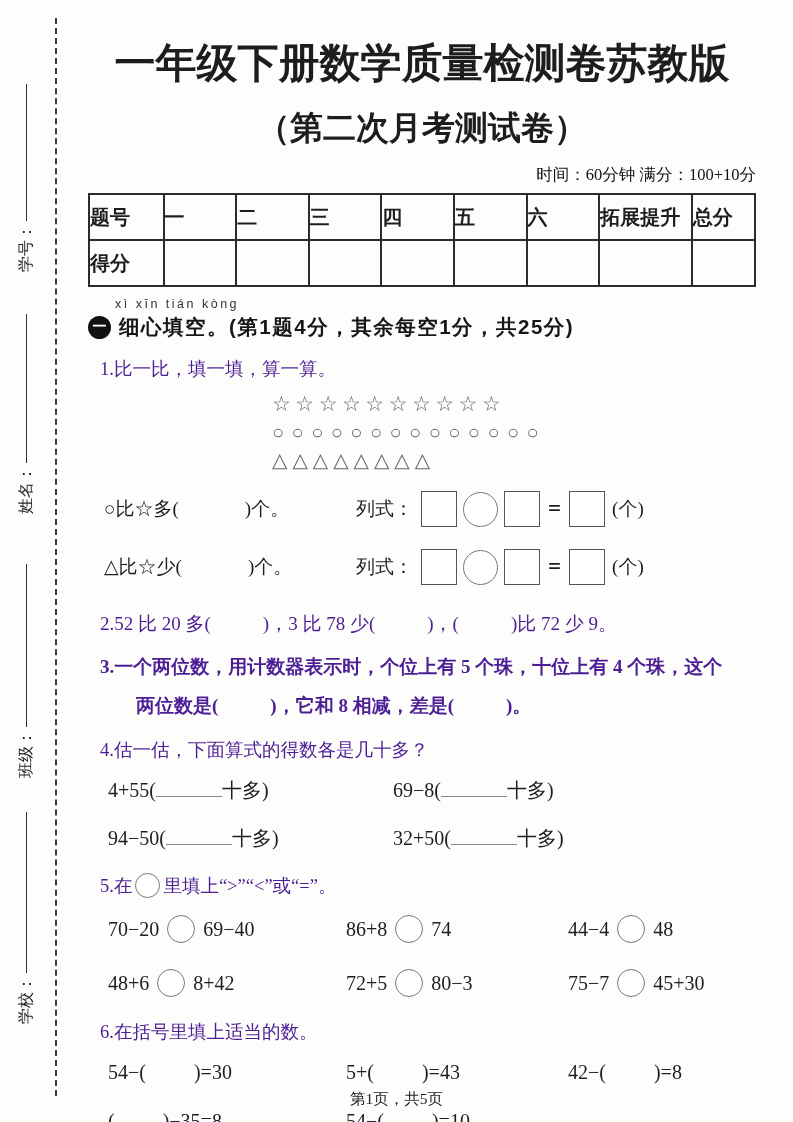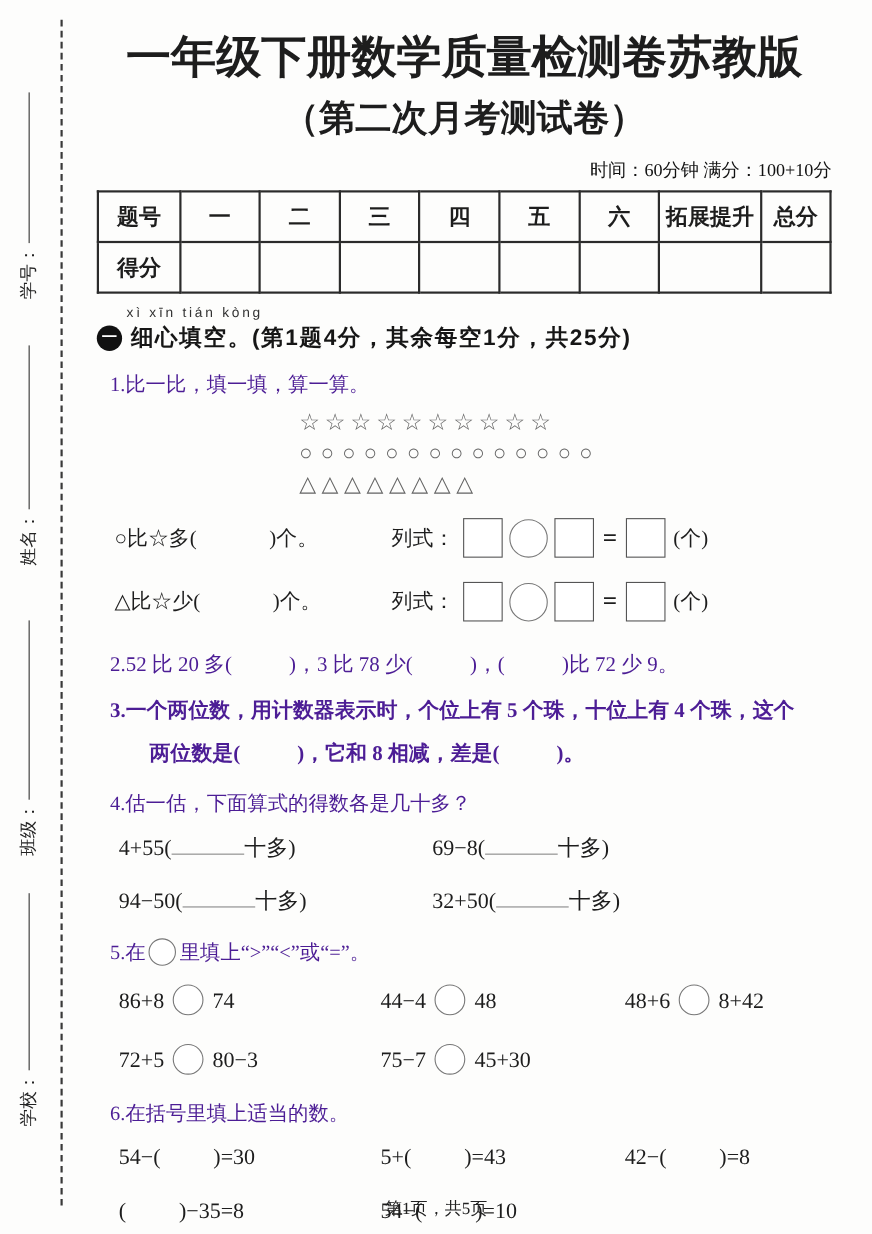--- a/index.html
+++ b/index.html
@@ -15,28 +15,28 @@
     transform:rotate(-90deg);transform-origin:0 0;
     font-family:"Liberation Sans","DejaVu Sans",sans-serif;
     font-size:16px;color:#222;white-space:nowrap;}
   .side-field .wline{flex:1;border-bottom:1.7px solid #333;height:0;margin-left:3px;}
   #f-xuehao{left:13px;top:272px;width:188px;}
   #f-xingming{left:13px;top:514px;width:200px;}
   #f-banji{left:13px;top:778px;width:214px;}
   #f-xuexiao{left:13px;top:1024px;width:212px;}
   
   .content{position:absolute;left:88px;top:20px;width:668px;}
-  .title1{text-align:center;font-size:41px;font-weight:bold;line-height:54px;margin:4px;}
+  .title1{text-align:center;font-size:41px;font-weight:bold;line-height:54px;margin:16px;}
   .title2{text-align:center;font-size:33px;font-weight:bold;line-height:44px;margin:8px 0 0 0;}
   .meta{ text-align:right;font-size:16.5px;margin-top:14px;color:#111;}
   
   table.score{width:100%;border-collapse:collapse;margin-top:7px;
     font-family:"Liberation Sans","DejaVu Sans",sans-serif;}
   table.score th,table.score td{border:2px solid #2b2b2b;height:44px;
-    text-align:center;font-size:20px;font-weight:bold;padding:0;}
+    text-align:left;font-size:20px;font-weight:bold;padding:0;}
   
   .pinyin{margin:10px 0 0 27px;font-size:12.5px;letter-spacing:2.5px;color:#333;
     font-family:"Liberation Sans","DejaVu Sans",sans-serif;}
   .sec-head{display:flex;align-items:center;gap:8px;margin-top:2px;}
   .badge{width:23px;height:23px;border-radius:50%;background:#111;color:#fff;
     display:flex;align-items:center;justify-content:center;font-size:14px;
     font-weight:bold;flex:0 0 auto;}
   .sec-title{font-size:20.5px;font-weight:bold;letter-spacing:1.5px;
     font-family:"Liberation Sans","DejaVu Sans",sans-serif;color:#161616;}
   
@@ -197,20 +197,21 @@
     <span><span>4+55(</span><span class="blankline"></span><span>十多)</span></span>
     <span><span>69−8(</span><span class="blankline"></span><span>十多)</span></span>
     <span><span>94−50(</span><span class="blankline"></span><span>十多)</span></span>
     <span><span>32+50(</span><span class="blankline"></span><span>十多)</span></span>
   </div>
 
   <div class="qtext" id="q5-text">
     <span>5.在</span><span class="cmp small"></span><span>里填上“&gt;”“&lt;”或“=”。</span>
   </div>
   <div class="grid3">
+    <span><span>70−20</span><span class="cmp"></span><span>69−40</span></span>
     <span><span>86+8</span><span class="cmp"></span><span>74</span></span>
     <span><span>44−4</span><span class="cmp"></span><span>48</span></span>
     <span><span>48+6</span><span class="cmp"></span><span>8+42</span></span>
     <span><span>72+5</span><span class="cmp"></span><span>80−3</span></span>
     <span><span>75−7</span><span class="cmp"></span><span>45+30</span></span>
   </div>
 
   <div class="qtext" id="q6-text">6.在括号里填上适当的数。</div>
   <div class="grid3">
     <span><span>54−(</span><span class="gap g48"></span><span>)=30</span></span>

